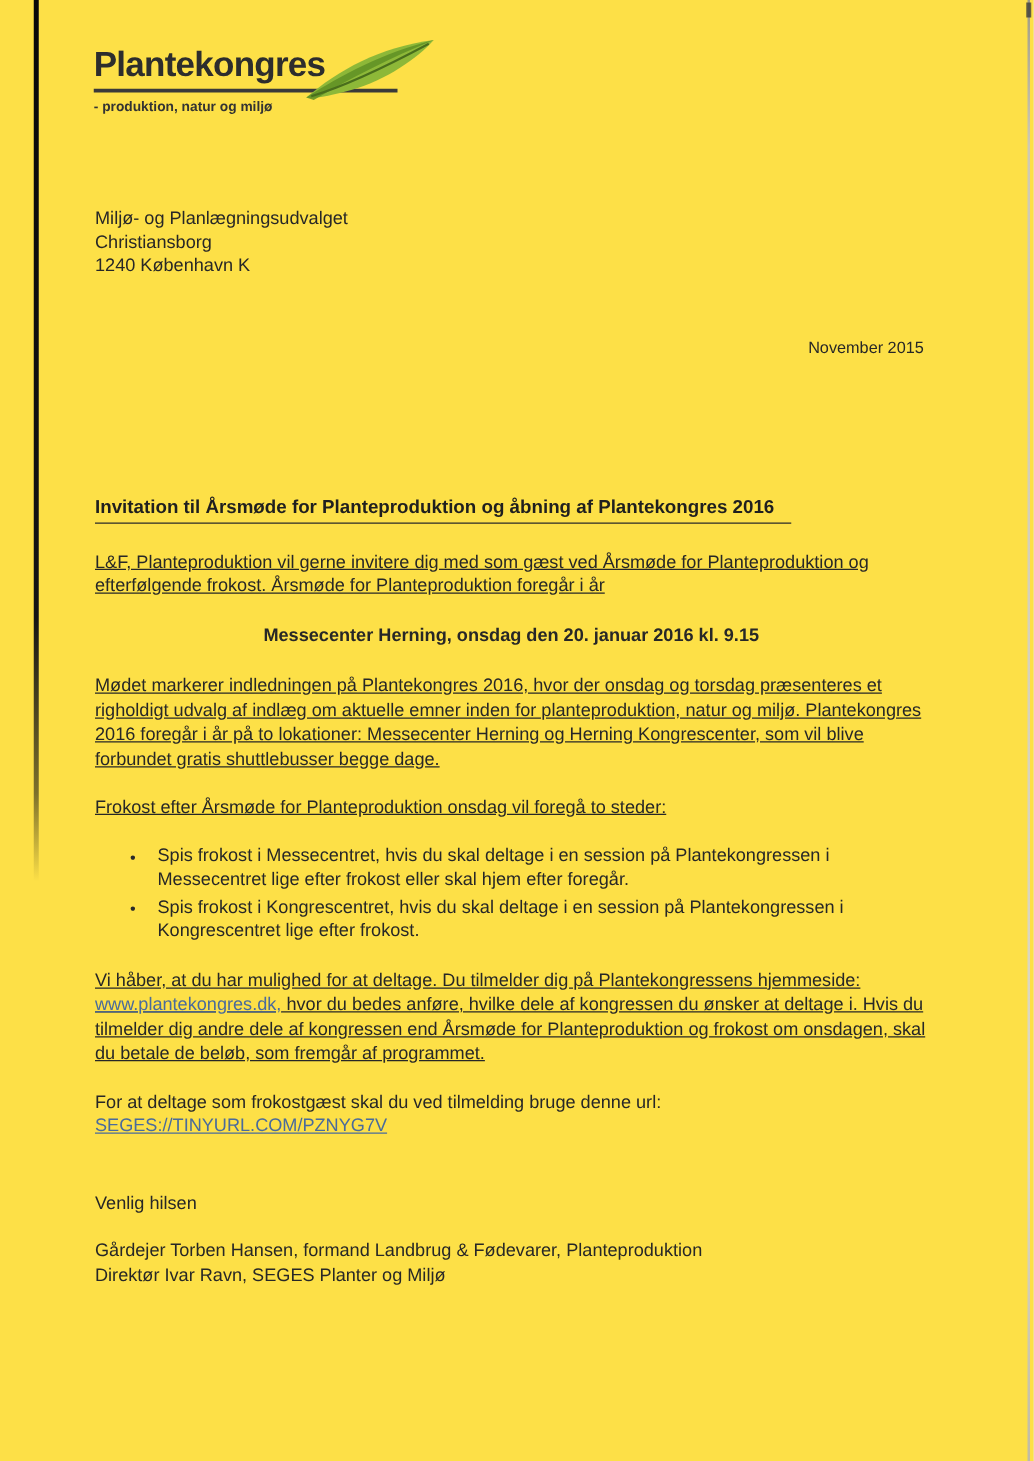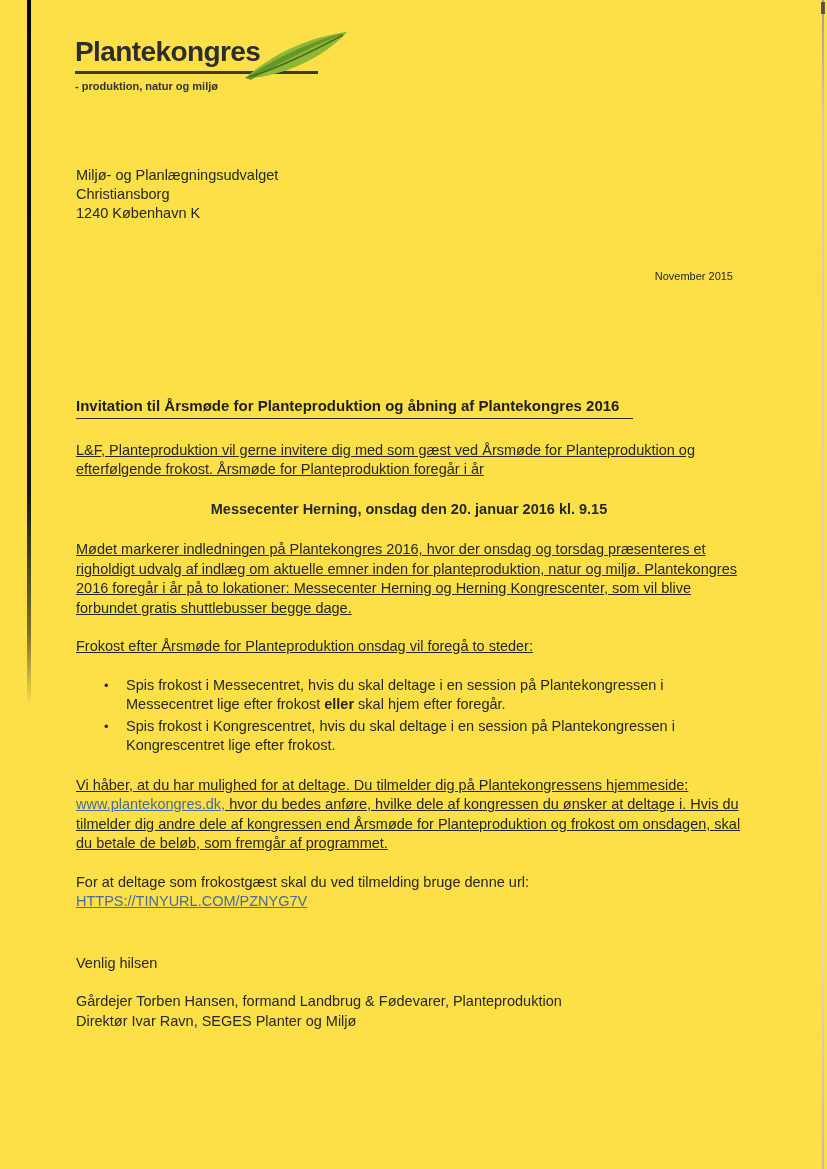--- a/index.html
+++ b/index.html
@@ -46,21 +46,21 @@
   .logo-leaf {
     position: absolute; left: 168px; top: -6px;
   }
   .logo-tagline {
     margin-top: 6px;
     font-size: 11px; font-weight: 700; color: #333;
   }
 
   
   .recipient { position: absolute; left: 76px; top: 166px; font-size: 14.5px; line-height: 19px; }
-  .date-line { position: absolute; top: 270px; right: 94px; font-size: 11px; }
+  .date-line { position: absolute; top: 270px; right: 88px; font-size: 13px; }
 
   
   .letter { position: absolute; left: 76px; top: 396px; width: 666px; font-size: 14.5px; line-height: 19.5px; }
   .letter-heading {
     display: inline-block;
     font-size: 15px; font-weight: bold; color: #1f1f1f;
     border-bottom: 1.6px solid #2a2a2a;
     padding: 0 14px 2px 0;
     margin-bottom: 22px;
   }
@@ -73,21 +73,21 @@
     font-size: 13px; color: #2a2a2a;
   }
   .doc-link {
     color: #4a6b9c;
     text-decoration: underline;
     cursor: pointer;
   }
   .url-line { margin-bottom: 19px; }
   .closing { margin-top: 42px; margin-bottom: 19px; }
   .signature div { line-height: 19.5px; }
-  b.inline-bold { font-weight: bold; }
+  b.inline-bold { font-weight: normal; }
 </style>
 </head>
 <body>
 
 <div class="page">
 
   <div class="scan-bar-left"></div>
   <div class="scan-line-right"></div>
   <div class="scan-mark-top-right"></div>
 
@@ -126,21 +126,21 @@
     <p class="para">Frokost efter Årsmøde for Planteproduktion onsdag vil foregå to steder:</p>
 
     <ul class="bullets">
       <li><span>Spis frokost i Messecentret, hvis du skal deltage i en session på Plantekongressen i Messecentret lige efter frokost </span><b class="inline-bold">eller</b><span> skal hjem efter foregår.</span></li>
       <li>Spis frokost i Kongrescentret, hvis du skal deltage i en session på Plantekongressen i Kongrescentret lige efter frokost.</li>
     </ul>
 
     <p class="para"><span>Vi håber, at du har mulighed for at deltage. Du tilmelder dig på Plantekongressens hjemmeside: </span><a class="doc-link">www.plantekongres.dk,</a><span> hvor du bedes anføre, hvilke dele af kongressen du ønsker at deltage i. Hvis du tilmelder dig andre dele af kongressen end Årsmøde for Planteproduktion og frokost om onsdagen, skal du betale de beløb, som fremgår af programmet.</span></p>
 
     <p>For at deltage som frokostgæst skal du ved tilmelding bruge denne url:</p>
-    <p class="url-line"><a class="doc-link">HTTPS://TINYURL.COM/PZNYG7V</a></p>
+    <p class="url-line"><a class="doc-link">SEGES://TINYURL.COM/PZNYG7V</a></p>
 
     <p class="closing">Venlig hilsen</p>
 
     <div class="signature">
       <div>Gårdejer Torben Hansen, formand Landbrug &amp; Fødevarer, Planteproduktion</div>
       <div>Direktør Ivar Ravn, SEGES Planter og Miljø</div>
     </div>
 
   </div>
 </div>

